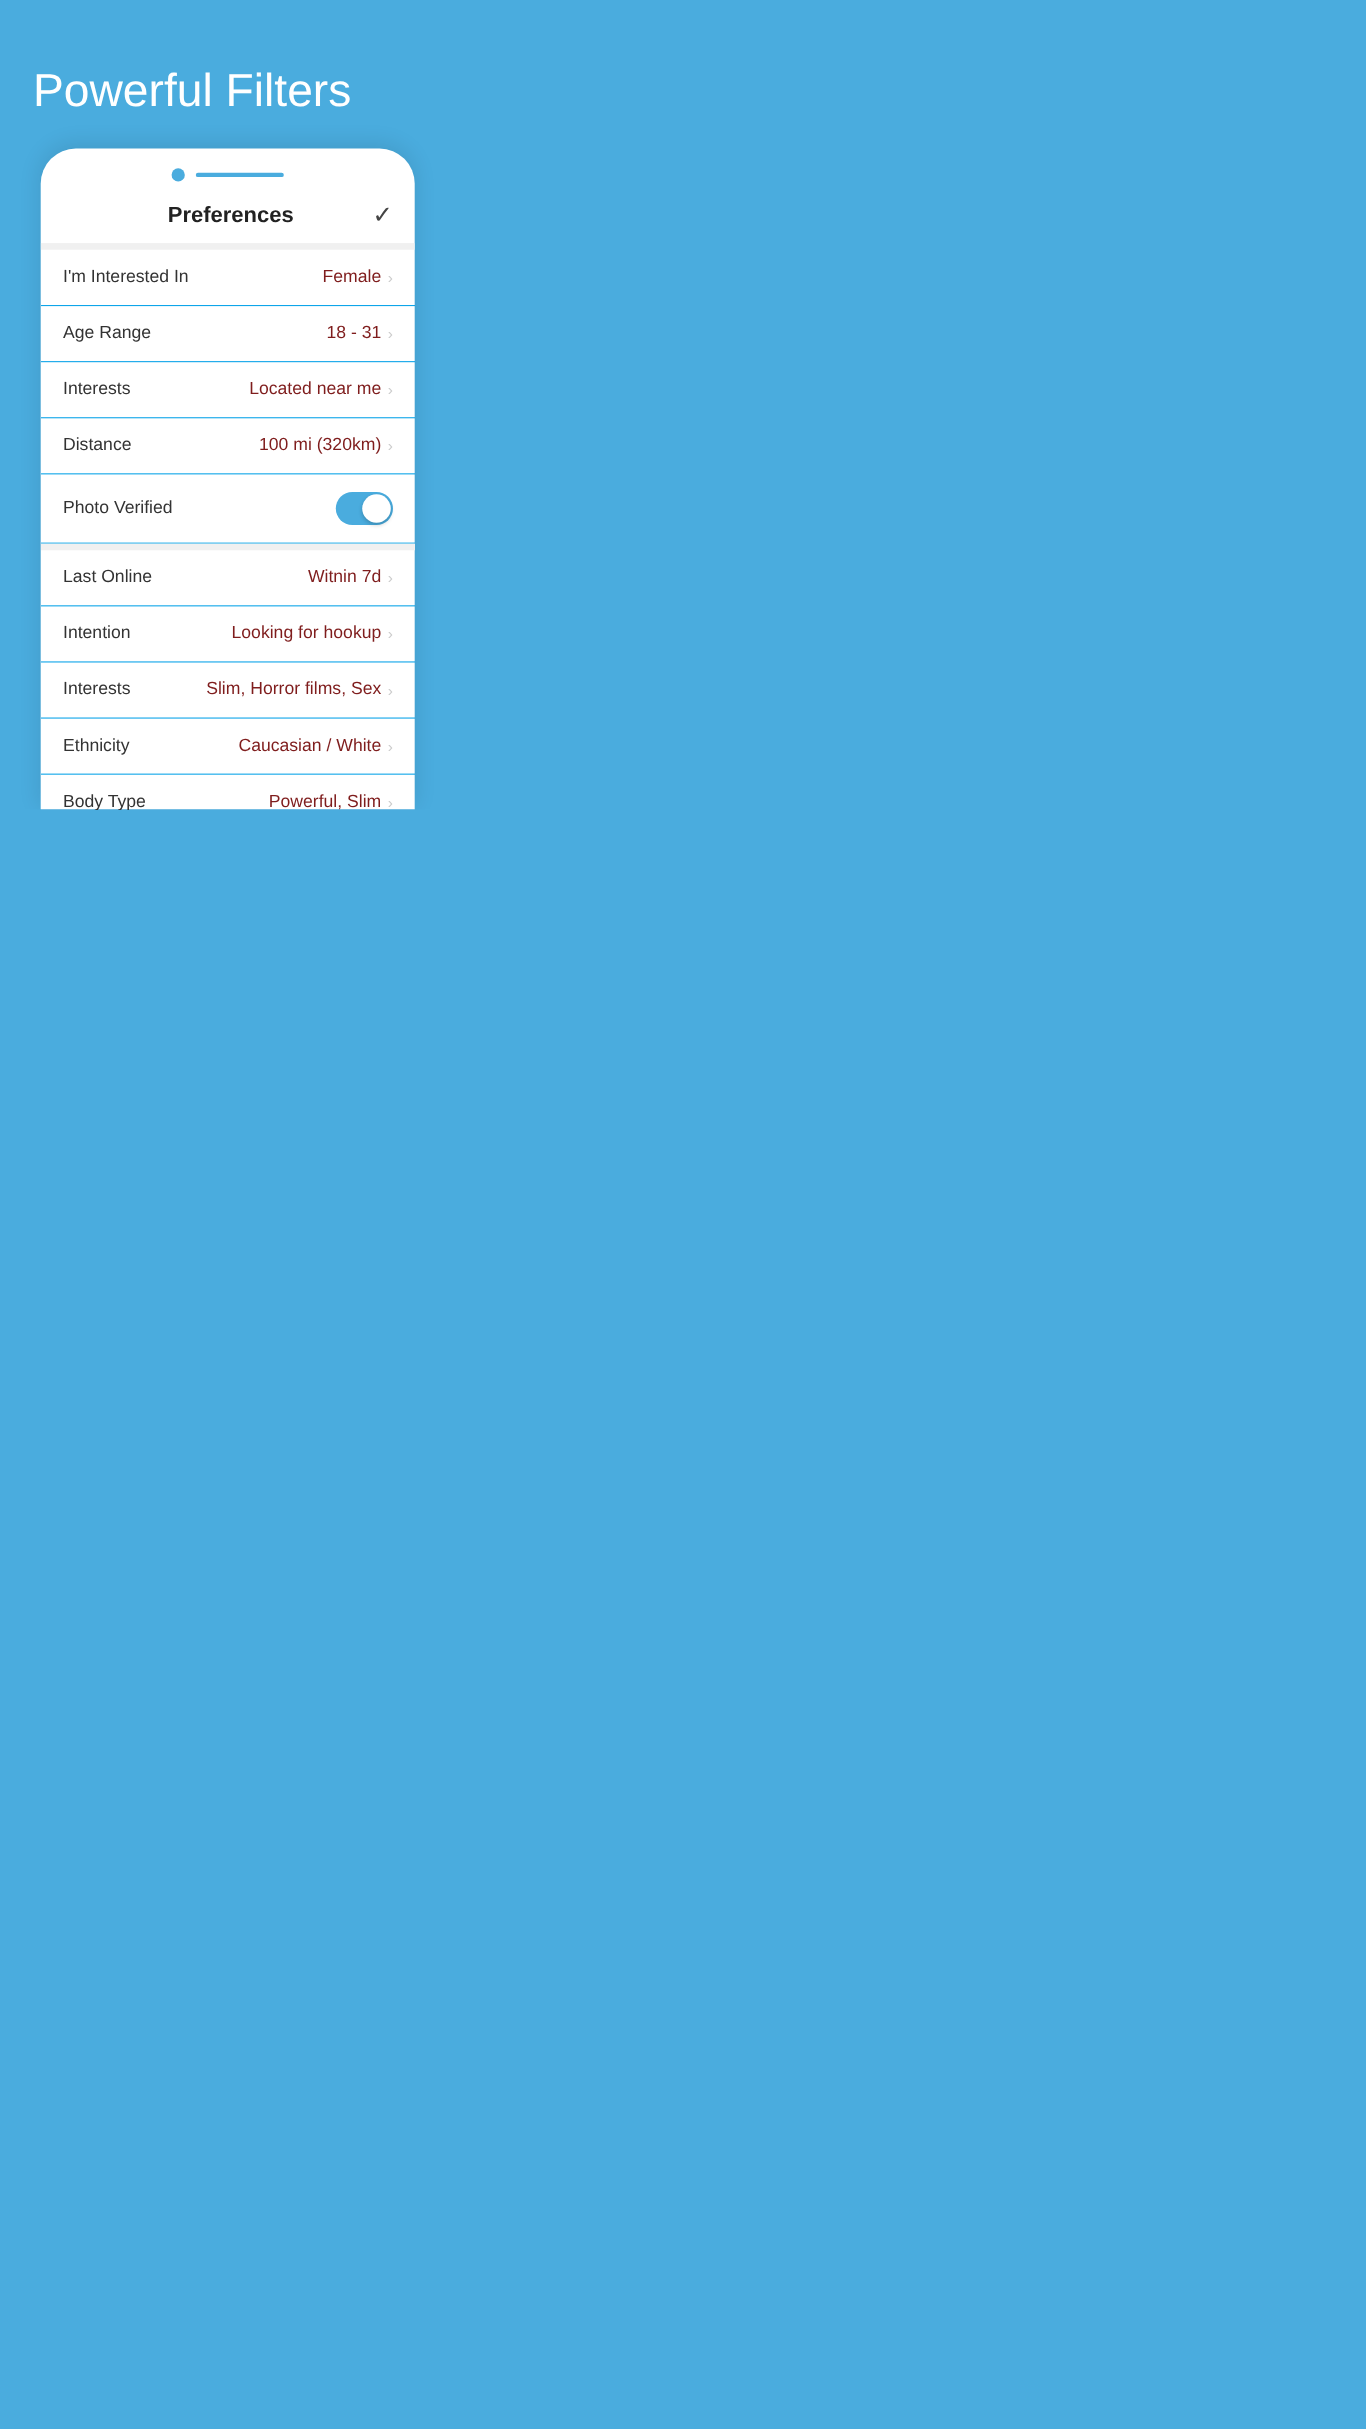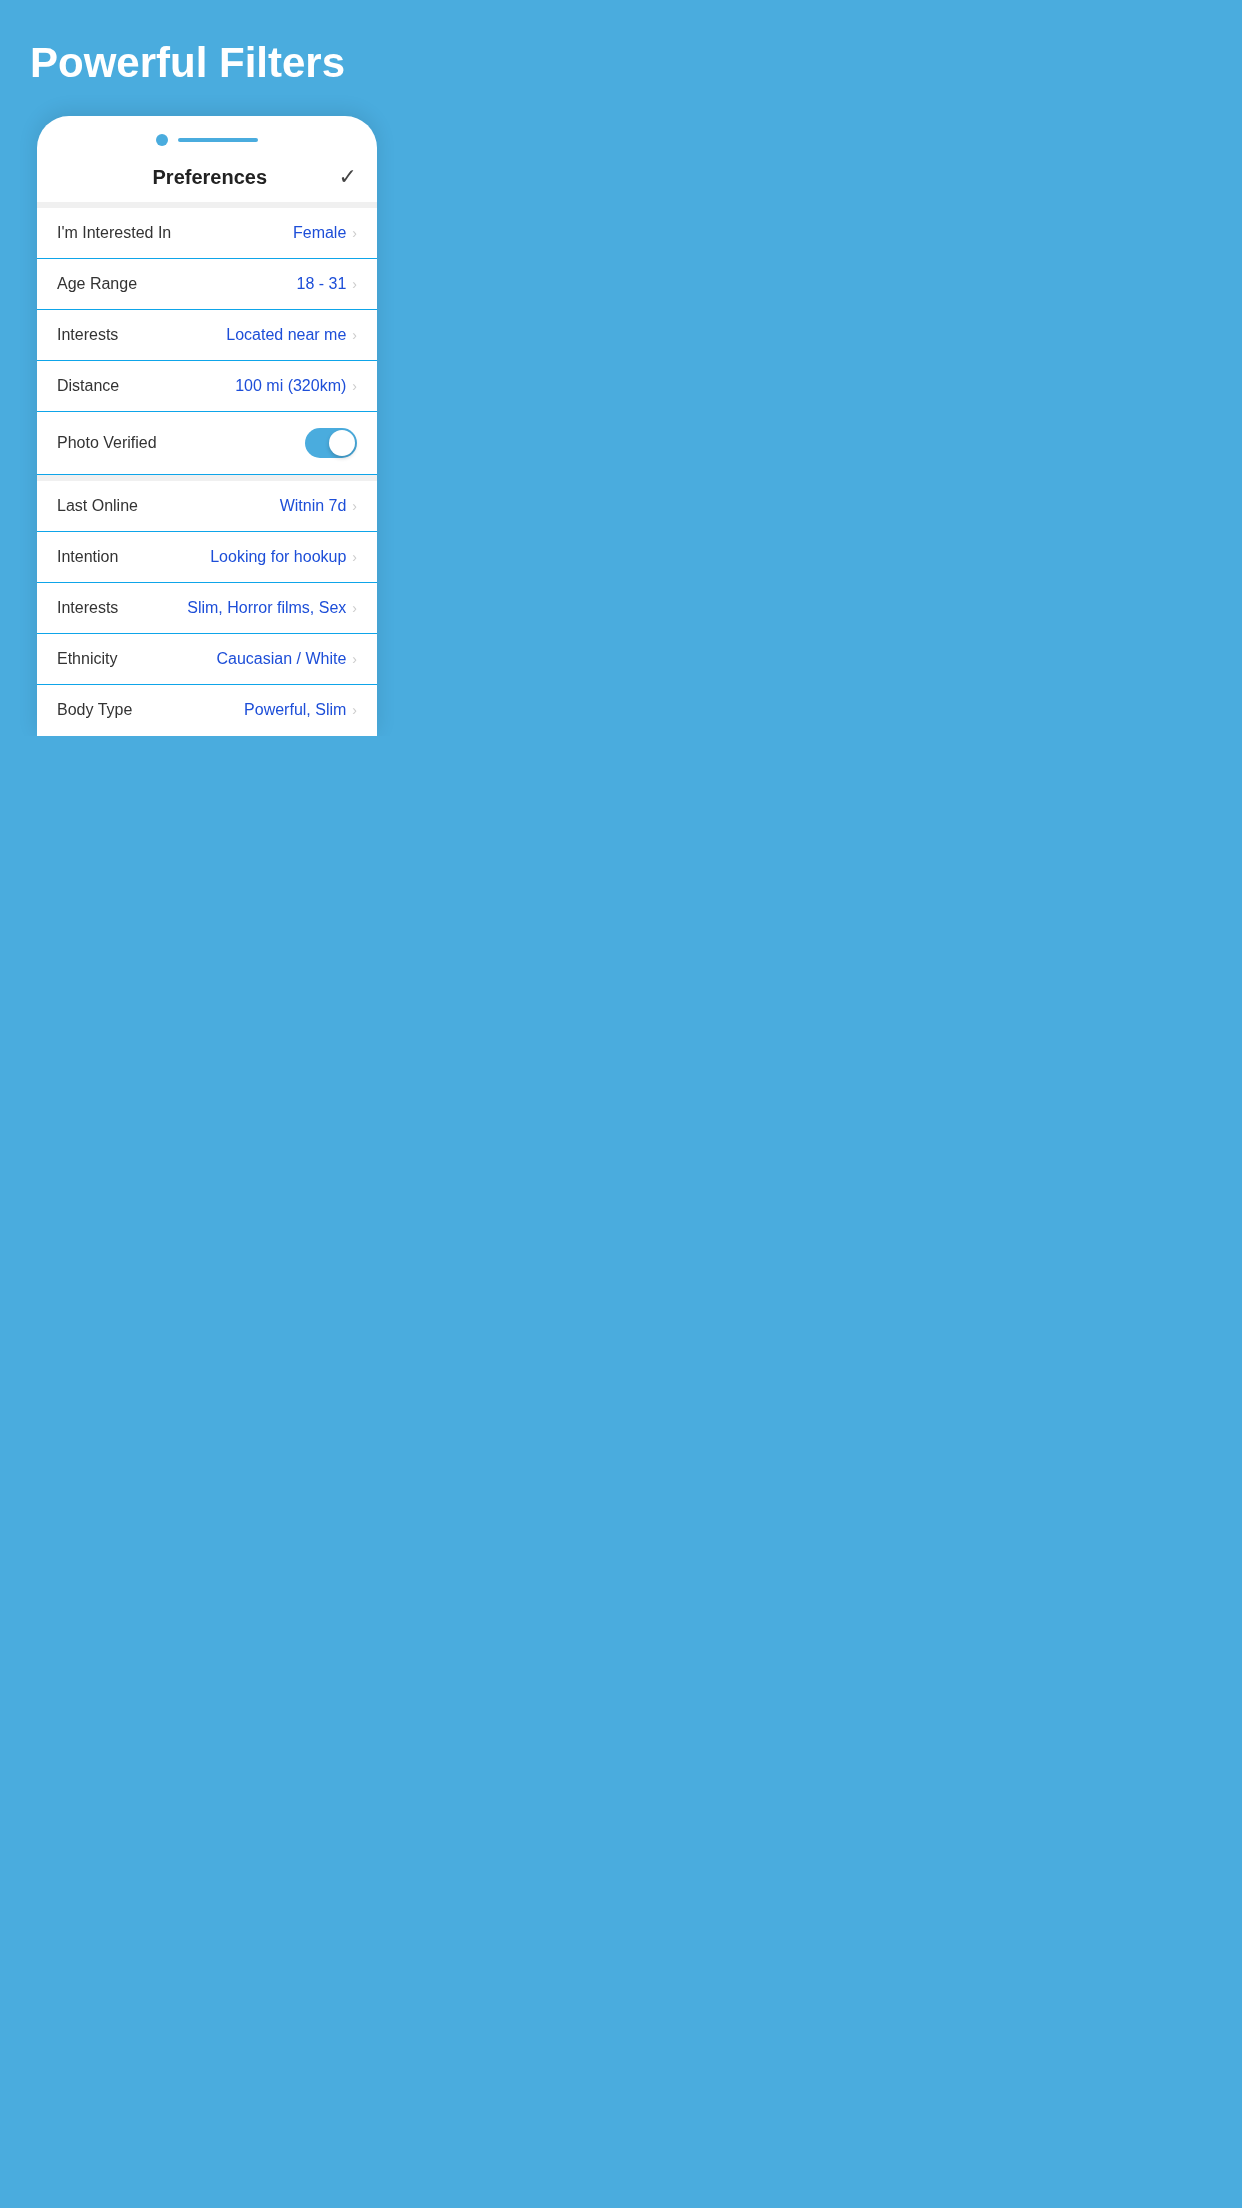--- a/index.html
+++ b/index.html
@@ -17,25 +17,26 @@
       display: flex;
       flex-direction: column;
       align-items: center;
       overflow: hidden;
       position: relative;
     }
 
     .page-title {
       color: #ffffff;
       font-size: 42px;
-      font-weight: 700;
+      font-weight: 400;
       text-align: left;
       width: 100%;
       padding: 40px 30px 20px 30px;
       line-height: 1.1;
+      margin-top: 19px;
     }
 
     .phone-container {
       width: 340px;
       background: #ffffff;
       border-radius: 32px 32px 0 0;
       flex: 1;
       display: flex;
       flex-direction: column;
       overflow: hidden;
@@ -118,21 +119,21 @@
     }
 
     .pref-value-row {
       display: flex;
       align-items: center;
       gap: 6px;
     }
 
     .pref-value {
       font-size: 16px;
-      color: #1d4ed8;
+      color: #7f1d1d;
       font-weight: 400;
     }
 
     .chevron-icon {
       color: #cccccc;
       font-size: 14px;
     }
 
     .toggle-container {
       display: flex;

